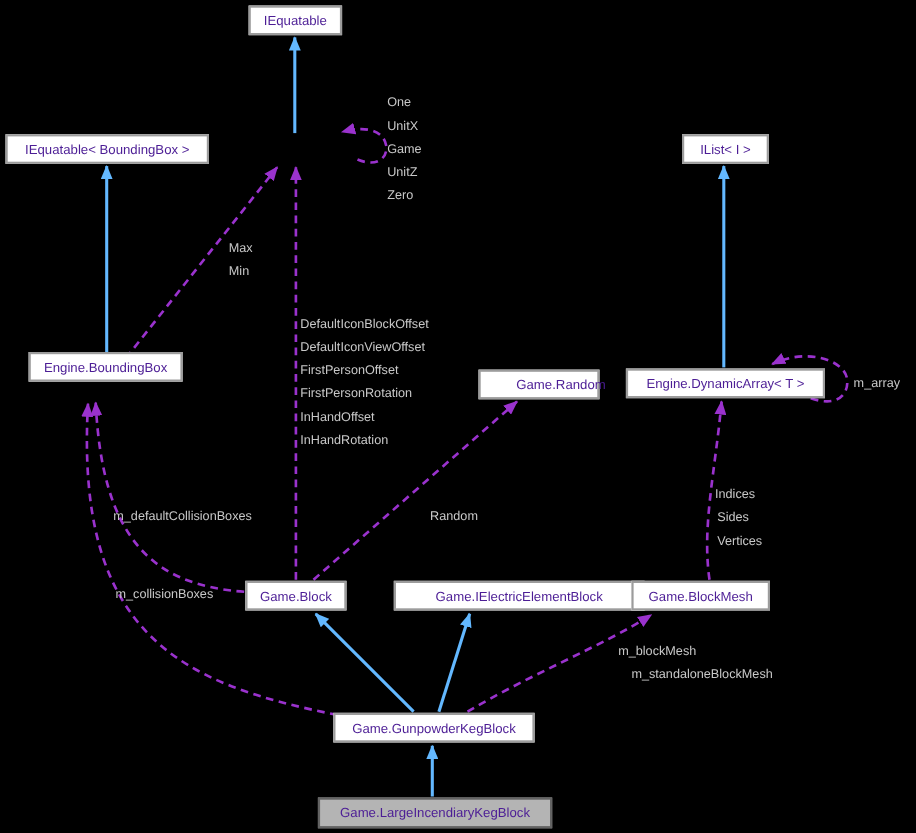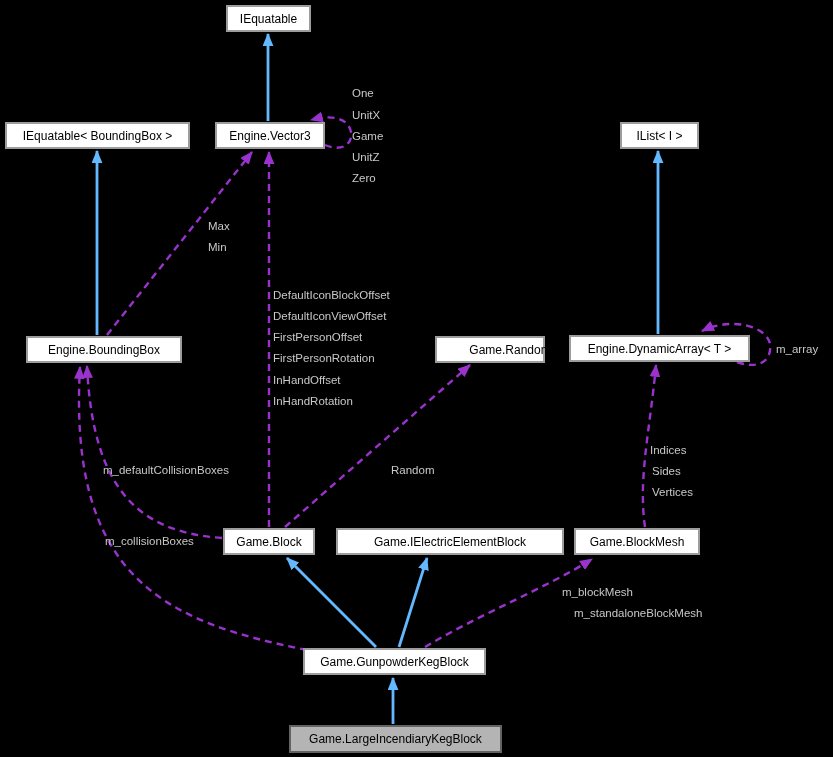--- a/index.html
+++ b/index.html
@@ -20,21 +20,21 @@
     left: 0;
     top: 0;
     width: 833px;
     height: 757px;
   }
   .node {
     position: absolute;
     box-sizing: border-box;
     background: #ffffff;
     border: 2px solid #9c9c9c;
-    color: #000000;
+    color: #4c1d95;
     font-size: 12px;
     display: flex;
     align-items: center;
     justify-content: center;
     white-space: nowrap;
     cursor: pointer;
     z-index: 2;
   }
   .node.target {
     background: #b4b4b4;
@@ -88,27 +88,26 @@
     <path class="edge-purple" d="M 222,538 C 140,532 93,492 87,366" marker-end="url(#arrow-purple)"></path>
     <path class="edge-purple" d="M 307,650 C 165,622 68,578 80,367" marker-end="url(#arrow-purple)"></path>
     <path class="edge-purple" d="M 645,527 C 638,478 650,430 656,365" marker-end="url(#arrow-purple)"></path>
     <path class="edge-purple" d="M 425,647 C 480,614 550,586 592,559" marker-end="url(#arrow-purple)"></path>
     <path class="edge-purple" d="M 325,145 C 344,153 353,142 351,132 C 349,121 337,113 311,120" marker-end="url(#arrow-purple)"></path>
     <path class="edge-purple" d="M 737,362 C 763,371 772,357 770,344 C 767,327 733,316 702,331" marker-end="url(#arrow-purple)"></path>
   </svg>
 
   <div class="node" style="left:226px; top:5px; width:85px; height:27px;">IEquatable</div>
   <div class="node" style="left:5px; top:122px; width:185px; height:27px;">IEquatable&lt; BoundingBox &gt;</div>
-  <div class="node" style="left:215px; top:122px; width:110px; height:27px;">Engine.Vector3</div>
   <div class="node" style="left:620px; top:122px; width:79px; height:27px;">IList&lt; I &gt;</div>
-  <div class="node" style="left:26px; top:336px; width:156px; height:27px;">Engine.BoundingBox</div>
+  <div class="node" style="left:26px; top:320px; width:140px; height:27px;">Engine.BoundingBox</div>
   <div class="node" style="left:435px; top:336px; width:110px; height:27px;padding-left:40px;">Game.Random</div>
   <div class="node" style="left:569px; top:335px; width:181px; height:27px;">Engine.DynamicArray&lt; T &gt;</div>
   <div class="node" style="left:223px; top:528px; width:92px; height:27px;">Game.Block</div>
-  <div class="node" style="left:336px; top:528px; width:228px; height:27px;">Game.IElectricElementBlock</div>
+  <div class="node" style="left:358px; top:528px; width:228px; height:27px;">Game.IElectricElementBlock</div>
   <div class="node" style="left:574px; top:528px; width:126px; height:27px;">Game.BlockMesh</div>
   <div class="node" style="left:303px; top:648px; width:183px; height:27px;">Game.GunpowderKegBlock</div>
   <div class="node target" style="left:289px; top:725px; width:213px; height:28px;">Game.LargeIncendiaryKegBlock</div>
 
   <div class="edge-label" style="left:352px; top:87px;">One</div>
   <div class="edge-label" style="left:352px; top:109px;">UnitX</div>
   <div class="edge-label" style="left:352px; top:130px;">Game</div>
   <div class="edge-label" style="left:352px; top:151px;">UnitZ</div>
   <div class="edge-label" style="left:352px; top:172px;">Zero</div>
   <div class="edge-label" style="left:208px; top:220px;">Max</div>

